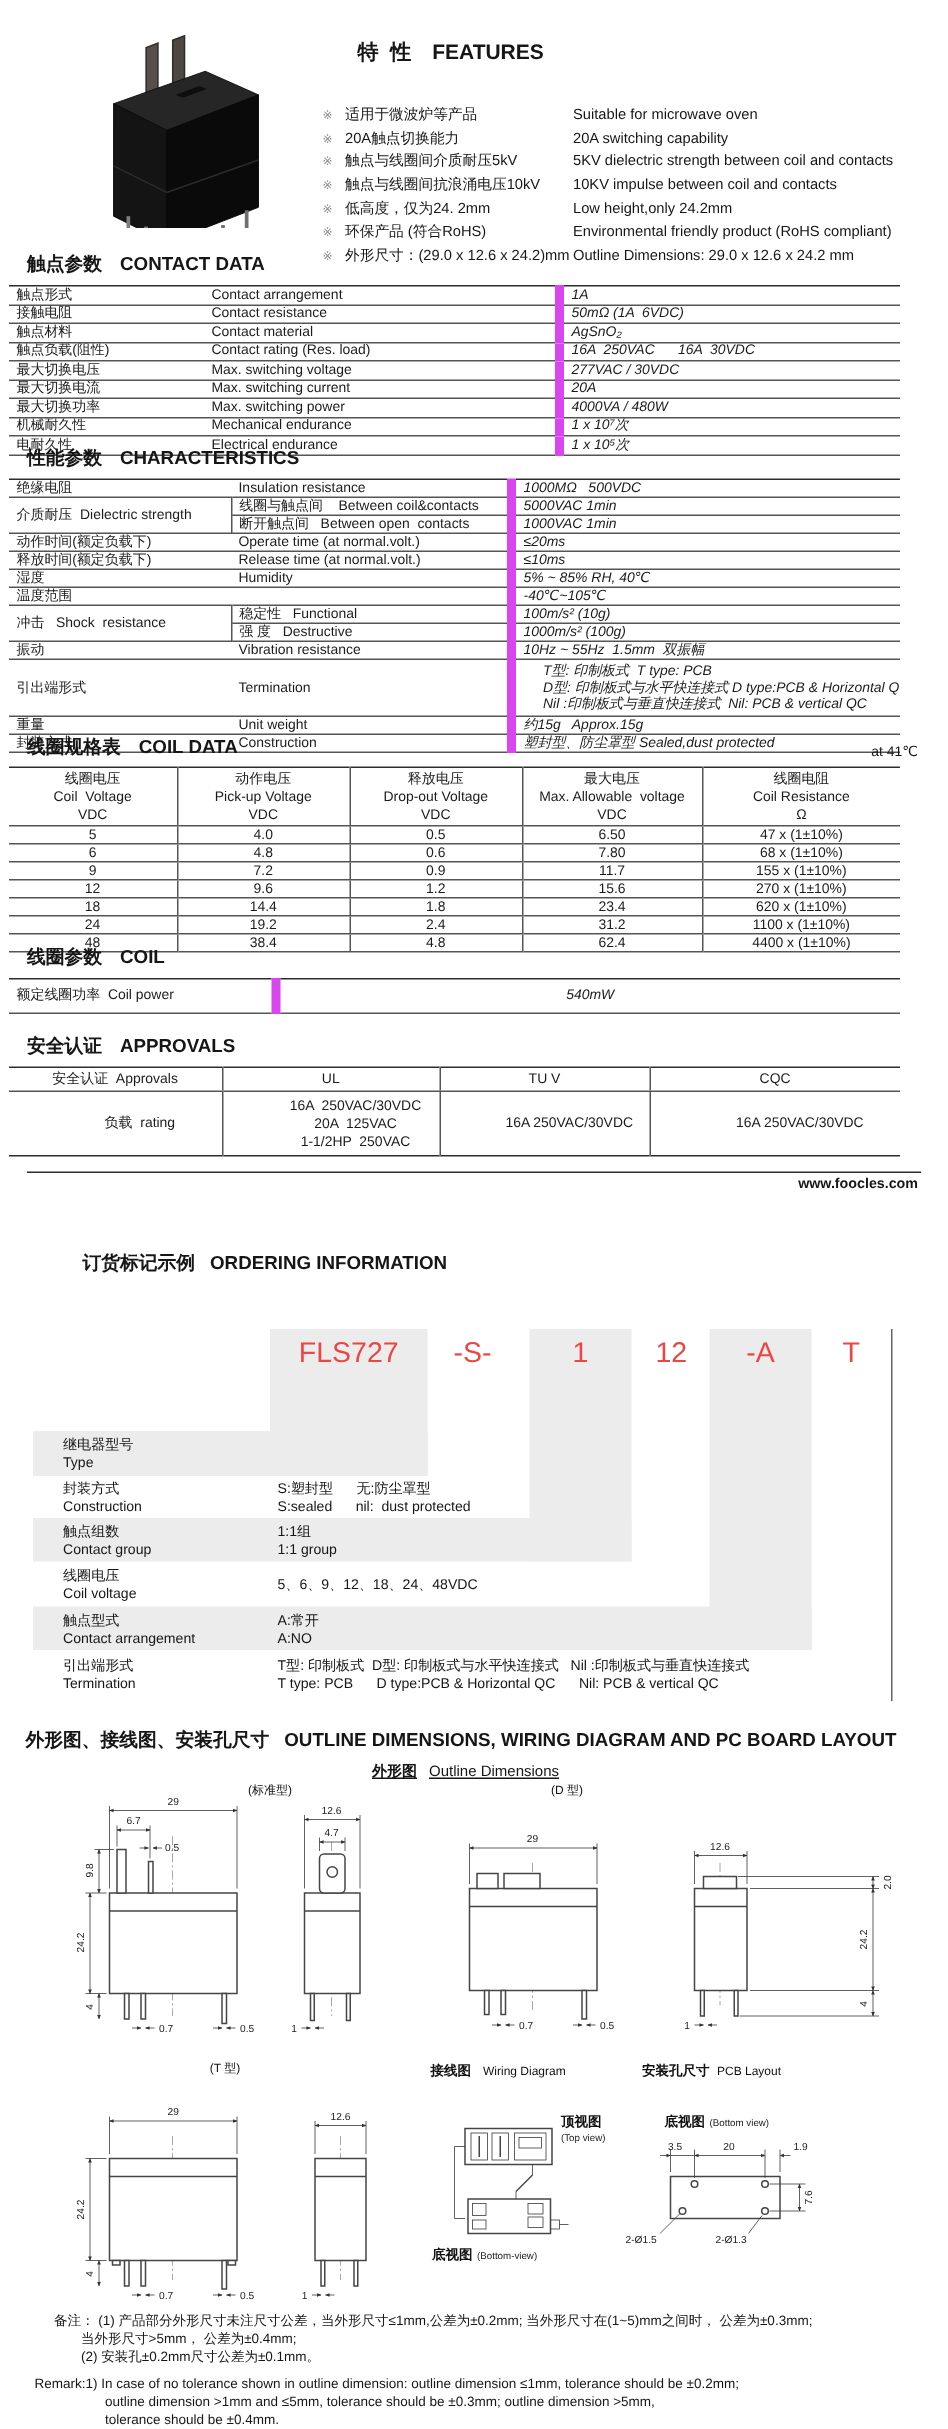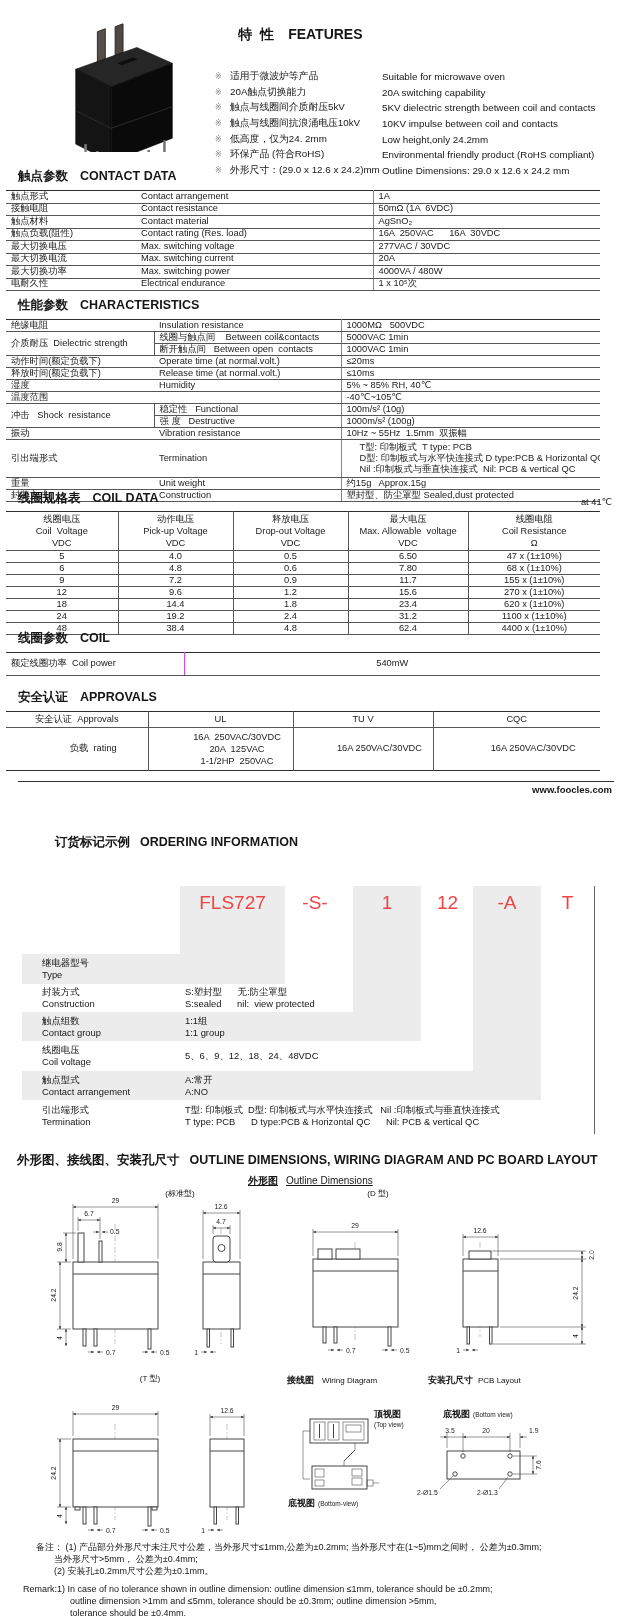--- a/index.html
+++ b/index.html
@@ -2,21 +2,21 @@
 <html><head>
 <meta charset="utf-8">
 <style>
   html,body{margin:0;padding:0;background:#fff;}
   body{width:632px;height:1619px;font-family:"Liberation Sans","DejaVu Sans",sans-serif;color:#161616;overflow:hidden;}
   .h2{font-size:12.5px;font-weight:bold;margin-left:18px;white-space:pre;}
   .h2 .cnl{margin-right:12px;}
   table{border-collapse:collapse;table-layout:fixed;}
   .dtable{width:594px;margin-left:6px;border-top:1.3px solid #2d2d2d;border-bottom:1.3px solid #2d2d2d;}
   .dtable td{font-size:9.3px;padding:0 5px;border-bottom:1px solid #555;color:#1b1b1b;white-space:pre;overflow:hidden;line-height:1.05;}
-  .dtable td.val{border-left:1px solid #d946ef;}
+  .dtable td.val{border-left:6px solid #d946ef;font-style:italic;}
   .dtable td.mg{border-right:1px solid #555;}
   .ct td{height:11.5px;}
   .char td{height:11px;}
   .char td.term{height:auto;padding:2px 18px;}
   .char td.term div{line-height:11px;}
   .cdt td{text-align:center;height:11px;}
   .cdt td:not(:first-child){border-left:1px solid #555;}
   .cdt td.hc{height:auto;padding:1px 2px;}
   .cdt td.hc div{line-height:12px;font-size:9.3px;}
   .coil-t td{height:22px;}
@@ -185,20 +185,25 @@
           <td>最大切换电流</td>
           <td>Max. switching current</td>
           <td class="val">20A</td>
         </tr>
     <tr>
           <td>最大切换功率</td>
           <td>Max. switching power</td>
           <td class="val">4000VA / 480W</td>
         </tr>
     <tr>
+          <td>机械耐久性</td>
+          <td>Mechanical endurance</td>
+          <td class="val">1 x 10⁷次</td>
+        </tr>
+    <tr>
           <td>电耐久性</td>
           <td>Electrical endurance</td>
           <td class="val">1 x 10⁵次</td>
         </tr>
   </tbody>
     </table>
 </div>
 
 <div id="sec-char">
   <div class="h2"><span class="cnl">性能参数</span><span>CHARACTERISTICS</span></div>
@@ -413,21 +418,21 @@
   <div class="code-seg" style="left:353px;width:68px;">1</div>
   <div class="code-seg" style="left:420px;width:55px;">12</div>
   <div class="code-seg" style="left:473px;width:68px;">-A</div>
   <div class="code-seg" style="left:540px;width:55px;">T</div>
 
   <div class="ord-row" style="top:131px;">
     <div class="ord-lab"><div>继电器型号</div><div>Type</div></div>
   </div>
   <div class="ord-row" style="top:160px;">
     <div class="ord-lab"><div>封装方式</div><div>Construction</div></div>
-    <div class="ord-val"><div>S:塑封型      无:防尘罩型</div><div>S:sealed      nil:  view protected</div></div>
+    <div class="ord-val"><div>S:塑封型      无:防尘罩型</div><div>S:sealed      nil:  dust protected</div></div>
   </div>
   <div class="ord-row" style="top:189px;">
     <div class="ord-lab"><div>触点组数</div><div>Contact group</div></div>
     <div class="ord-val"><div>1:1组</div><div>1:1 group</div></div>
   </div>
   <div class="ord-row" style="top:218px;">
     <div class="ord-lab"><div>线圈电压</div><div>Coil voltage</div></div>
     <div class="ord-val" style="padding-top:6px;"><div>5、6、9、12、18、24、48VDC</div></div>
   </div>
   <div class="ord-row" style="top:248px;">

